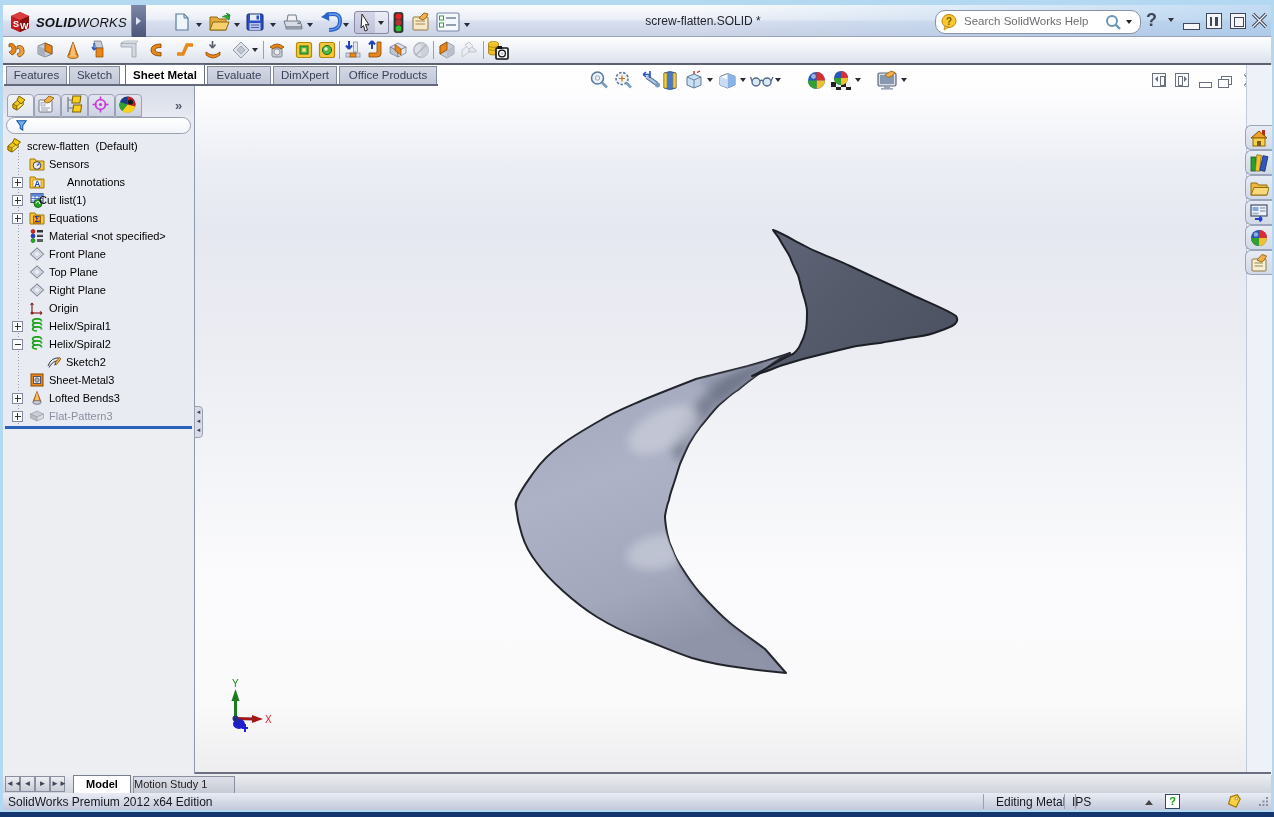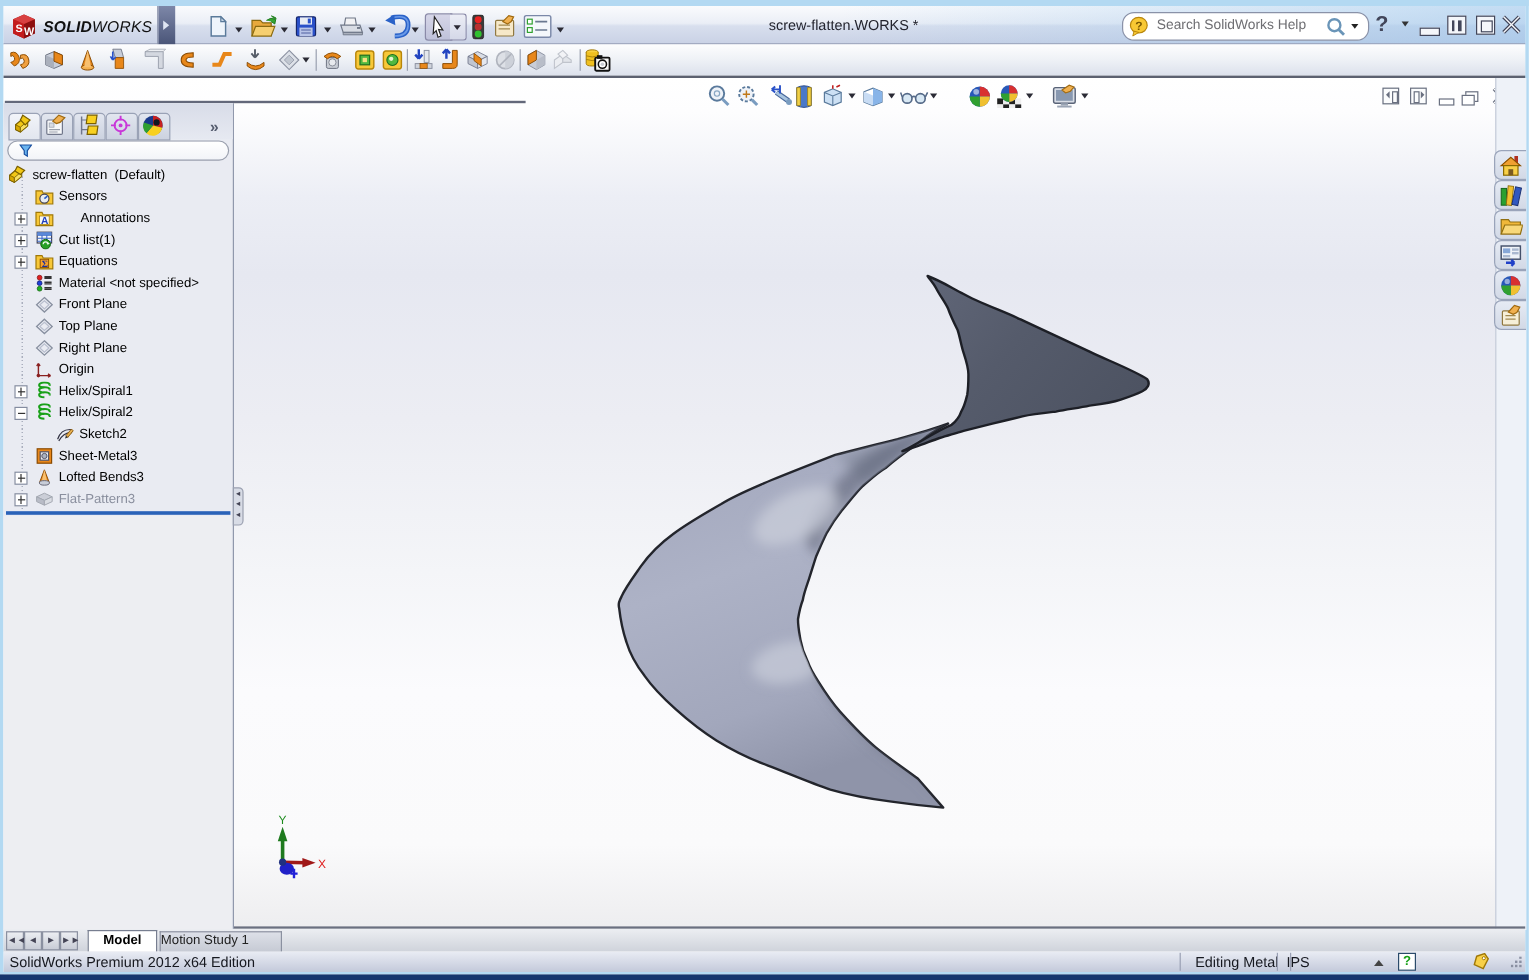--- a/index.html
+++ b/index.html
@@ -109,21 +109,21 @@
   <svg class="abs" style="left:433px;top:7px" width="24" height="20" viewBox="0 0 24 20">
    <rect x="1" y="1" width="22" height="18" rx="1.5" fill="#f4f7fb" stroke="#7a88a8" stroke-width="1.2"></rect>
    <rect x="3.5" y="4" width="4" height="4" fill="#fff" stroke="#30a030" stroke-width="1"></rect>
    <rect x="3.5" y="11" width="4" height="4" fill="#fff" stroke="#30a030" stroke-width="1"></rect>
    <line x1="10" y1="6" x2="20" y2="6" stroke="#6a7890" stroke-width="1.4"></line>
    <line x1="10" y1="13" x2="20" y2="13" stroke="#6a7890" stroke-width="1.4"></line>
   </svg>
   <div class="abs arr" style="left:461px;top:18px"></div>
  </div>
 
- <div class="abs" style="left:560px;top:9px;width:280px;text-align:center;font-size:12px;color:#23242e">screw-flatten.WORKS *</div>
+ <div class="abs" style="left:560px;top:9px;width:280px;text-align:center;font-size:12px;color:#23242e">screw-flatten.SOLID *</div>
 
  <div class="abs" style="left:932px;top:5px;width:204px;height:22px;background:#fff;border:1px solid #8a92a8;border-radius:10px">
    <svg class="abs" style="left:5px;top:2px" width="18" height="18" viewBox="0 0 18 18">
      <ellipse cx="8" cy="8" rx="7" ry="6.5" fill="#f8c833" stroke="#b8860b" stroke-width="1"></ellipse>
      <path d="M4 13 L3 17 L8 14 Z" fill="#f8c833" stroke="#b8860b" stroke-width="0.8"></path>
      <text x="5" y="12" font-size="10" font-weight="bold" fill="#7a5800">?</text>
    </svg>
    <div class="abs" style="left:28px;top:4px;font-size:11.5px;color:#6e6e72">Search SolidWorks Help</div>
    <svg class="abs" style="left:168px;top:2px" width="18" height="18" viewBox="0 0 18 18">
      <circle cx="8" cy="8" r="5" fill="none" stroke="#6a95b8" stroke-width="2"></circle>
@@ -436,20 +436,28 @@
  </div>
  <div class="abs" style="left:1199px;top:82px;width:11px;height:4px;border:1.3px solid #6a7080;background:#fff"></div>
  <div class="abs" style="left:1221px;top:76px;width:9px;height:7px;border:1.4px solid #6a7080;background:#fff"></div>
  <div class="abs" style="left:1218px;top:79px;width:9px;height:7px;border:1.4px solid #6a7080;background:#fff"></div>
  <svg class="abs" style="left:1243px;top:73px" width="15" height="14" viewBox="0 0 15 14">
   <path d="M2 1 L13 13 M13 1 L2 13" stroke="#6a7080" stroke-width="3"></path>
   <path d="M2 1 L13 13 M13 1 L2 13" stroke="#fdfdfe" stroke-width="1"></path>
  </svg>
 </div>
 
+<div id="tabrow" class="abs" style="left:3px;top:64px;width:437px;height:22px">
+ <div class="tab" style="left:3px;width:59px">Features</div>
+ <div class="tab" style="left:66px;width:49px">Sketch</div>
+ <div class="tab" style="left:122px;top:0;height:21px;width:78px;background:#fff;border:1px solid #6a7088;border-bottom:none;font-weight:bold;color:#000;font-size:11.5px;line-height:20px">Sheet Metal</div>
+ <div class="tab" style="left:204px;width:62px">Evaluate</div>
+ <div class="tab" style="left:270px;width:62px">DimXpert</div>
+ <div class="tab" style="left:336px;width:96px">Office Products</div>
+</div>
 <div class="abs" style="left:4px;top:84px;width:434px;height:2px;background:#63687a"></div>
 
 <div class="abs" id="panel" style="left:3px;top:86px;width:191px;height:689px;background:#e9ebf2;border-right:1px solid #9098ac">
 
  <div class="abs" style="left:0;top:0;width:191px;height:30px;background:linear-gradient(180deg,#d8dce8,#e6e9f1)"></div>
  <div class="ptab" style="left:4px;background:linear-gradient(180deg,#f2f4f9,#e2e6ef)">
   <svg width="23" height="19" viewBox="0 0 23 19">
           <g transform="translate(3,1)">
    <path d="M2 8 L8 3 L12 5 L12 9 L6 14 L2 12 Z" fill="#f2c816" stroke="#7a6000" stroke-width="1"></path>
    <path d="M2 8 L6 10 L6 14 L2 12 Z" fill="#d8a800" stroke="#7a6000" stroke-width="0.7"></path>
@@ -549,21 +557,21 @@
             <i class="h"></i>
             <i class="v"></i>
           </div>
           <div class="abs" style="left:26px;top:1px;width:16px;height:16px"><svg width="16" height="16" viewBox="0 0 16 16">
 <rect x="2" y="1.5" width="12" height="9" fill="#f4f6fa" stroke="#445" stroke-width="1"></rect>
 <path d="M2 4 L14 4 M2 6.5 L14 6.5 M2 9 L14 9 M6 1.5 L6 10.5 M10 1.5 L10 10.5" stroke="#3a68c8" stroke-width="0.9" fill="none"></path>
 <rect x="2" y="1.5" width="12" height="2.5" fill="#5a88d8"></rect>
 <circle cx="9" cy="11.5" r="4" fill="#28a028" stroke="#0a600a" stroke-width="0.8"></circle>
 <path d="M7 11.5 A2 2 0 0 1 11 11.5 M11 11.5 L12 10.5 M11 11.5 L10 10.8" stroke="#eaf8ea" stroke-width="1" fill="none"></path>
             </svg></div>
-          <div class="abs" style="left:46px;top:2.5px;">Cut list(1)</div>
+          <div class="abs" style="left:36px;top:2.5px;">Cut list(1)</div>
         </div>
 <div class="trow" style="top:72px">
           <div class="pm" style="left:9px">
             <i class="h"></i>
             <i class="v"></i>
           </div>
           <div class="abs" style="left:26px;top:1px;width:16px;height:16px"><svg width="16" height="16" viewBox="0 0 16 16">
 <path d="M1 3 L6 3 L7 5 L15 5 L15 14 L1 14 Z" fill="#f8c838" stroke="#a07808" stroke-width="1"></path>
 <rect x="4.5" y="6" width="7" height="7" fill="#f8a028" stroke="#8a5000" stroke-width="0.8"></rect>
 <text x="5.8" y="12.4" font-size="8" font-weight="bold" fill="#1830a0" font-family="Liberation Serif">Σ</text>

